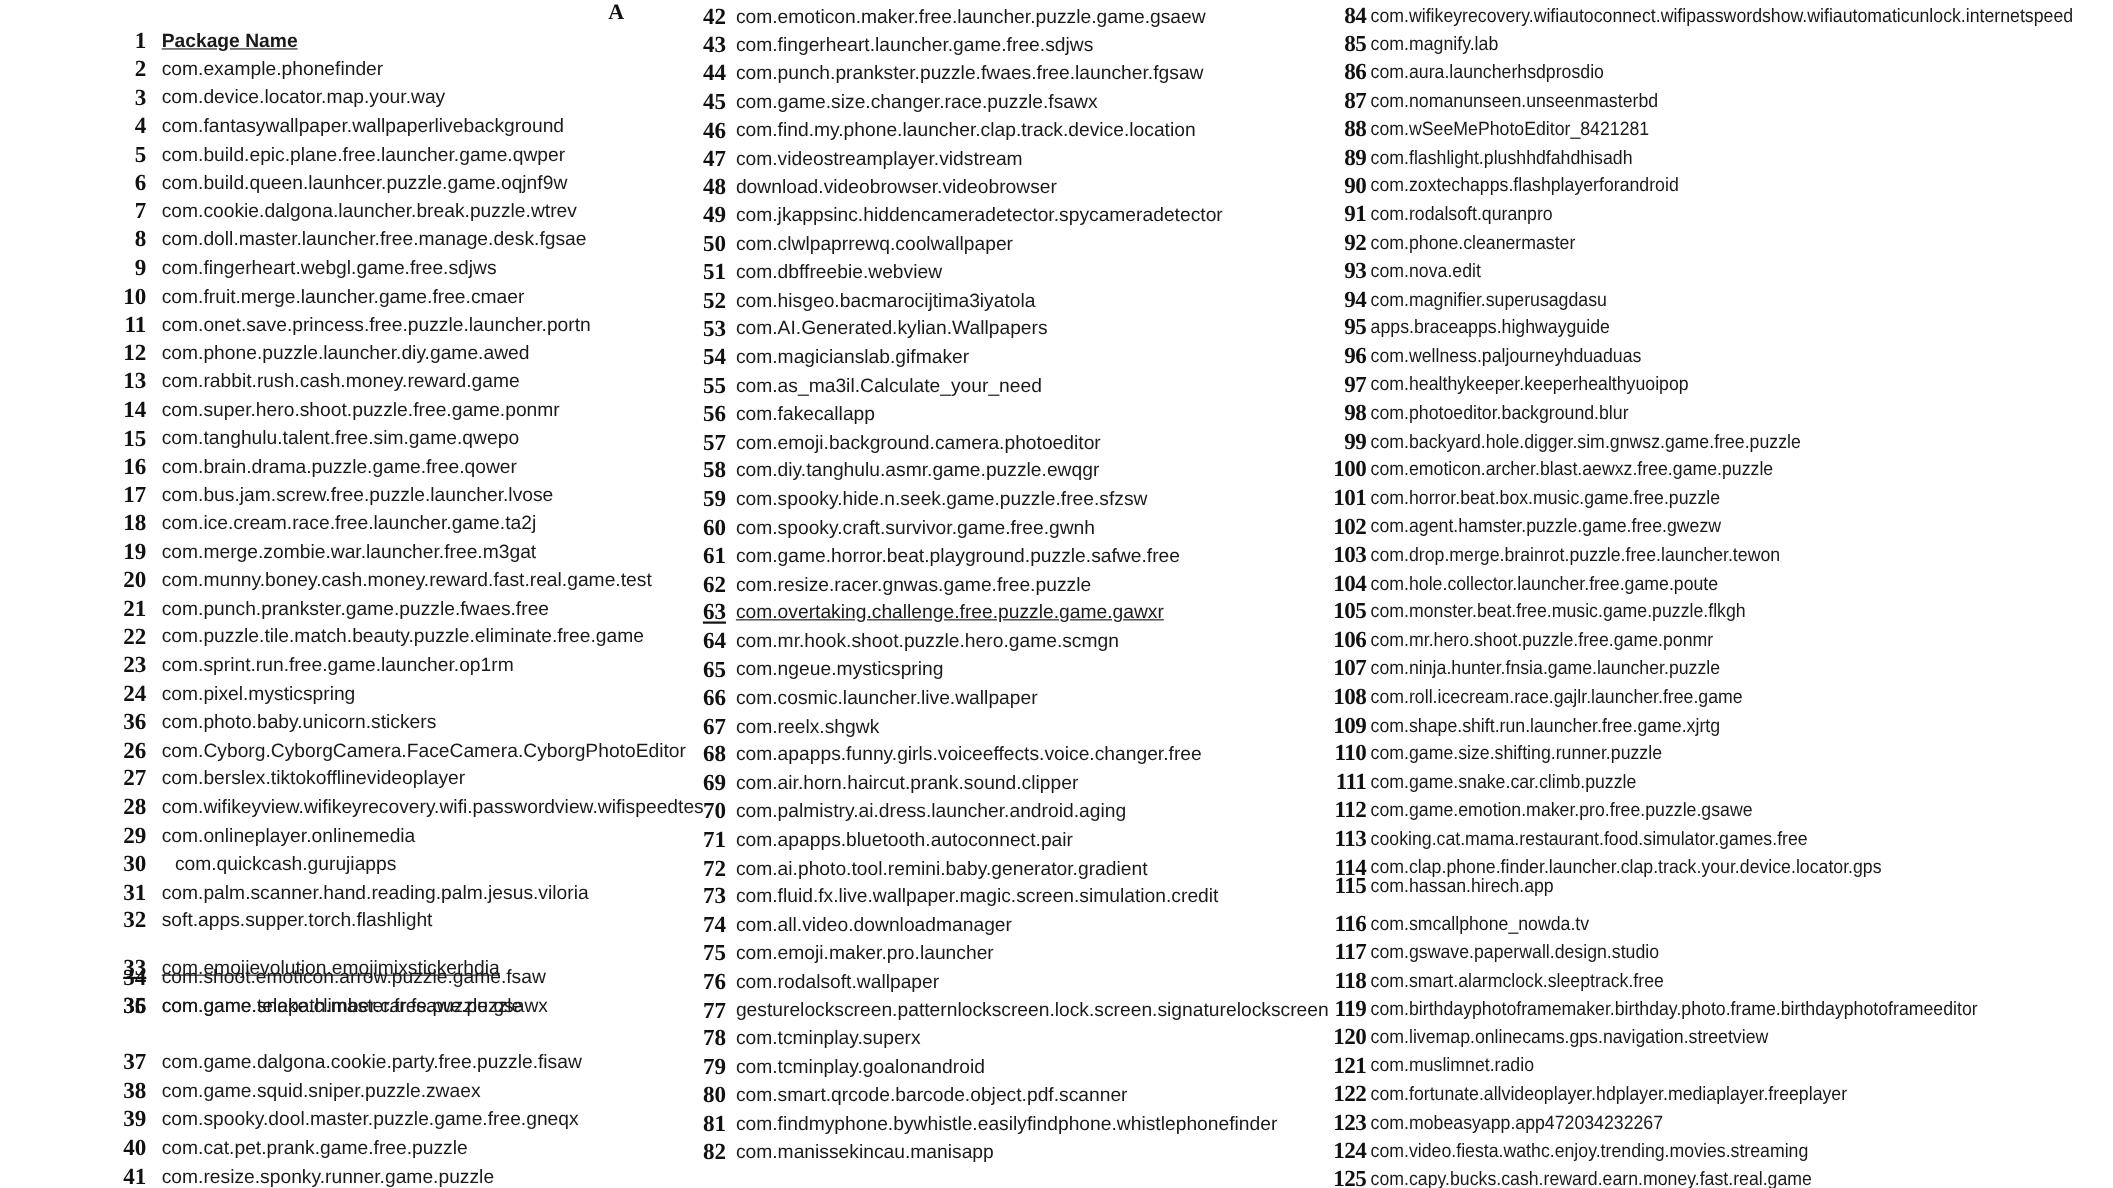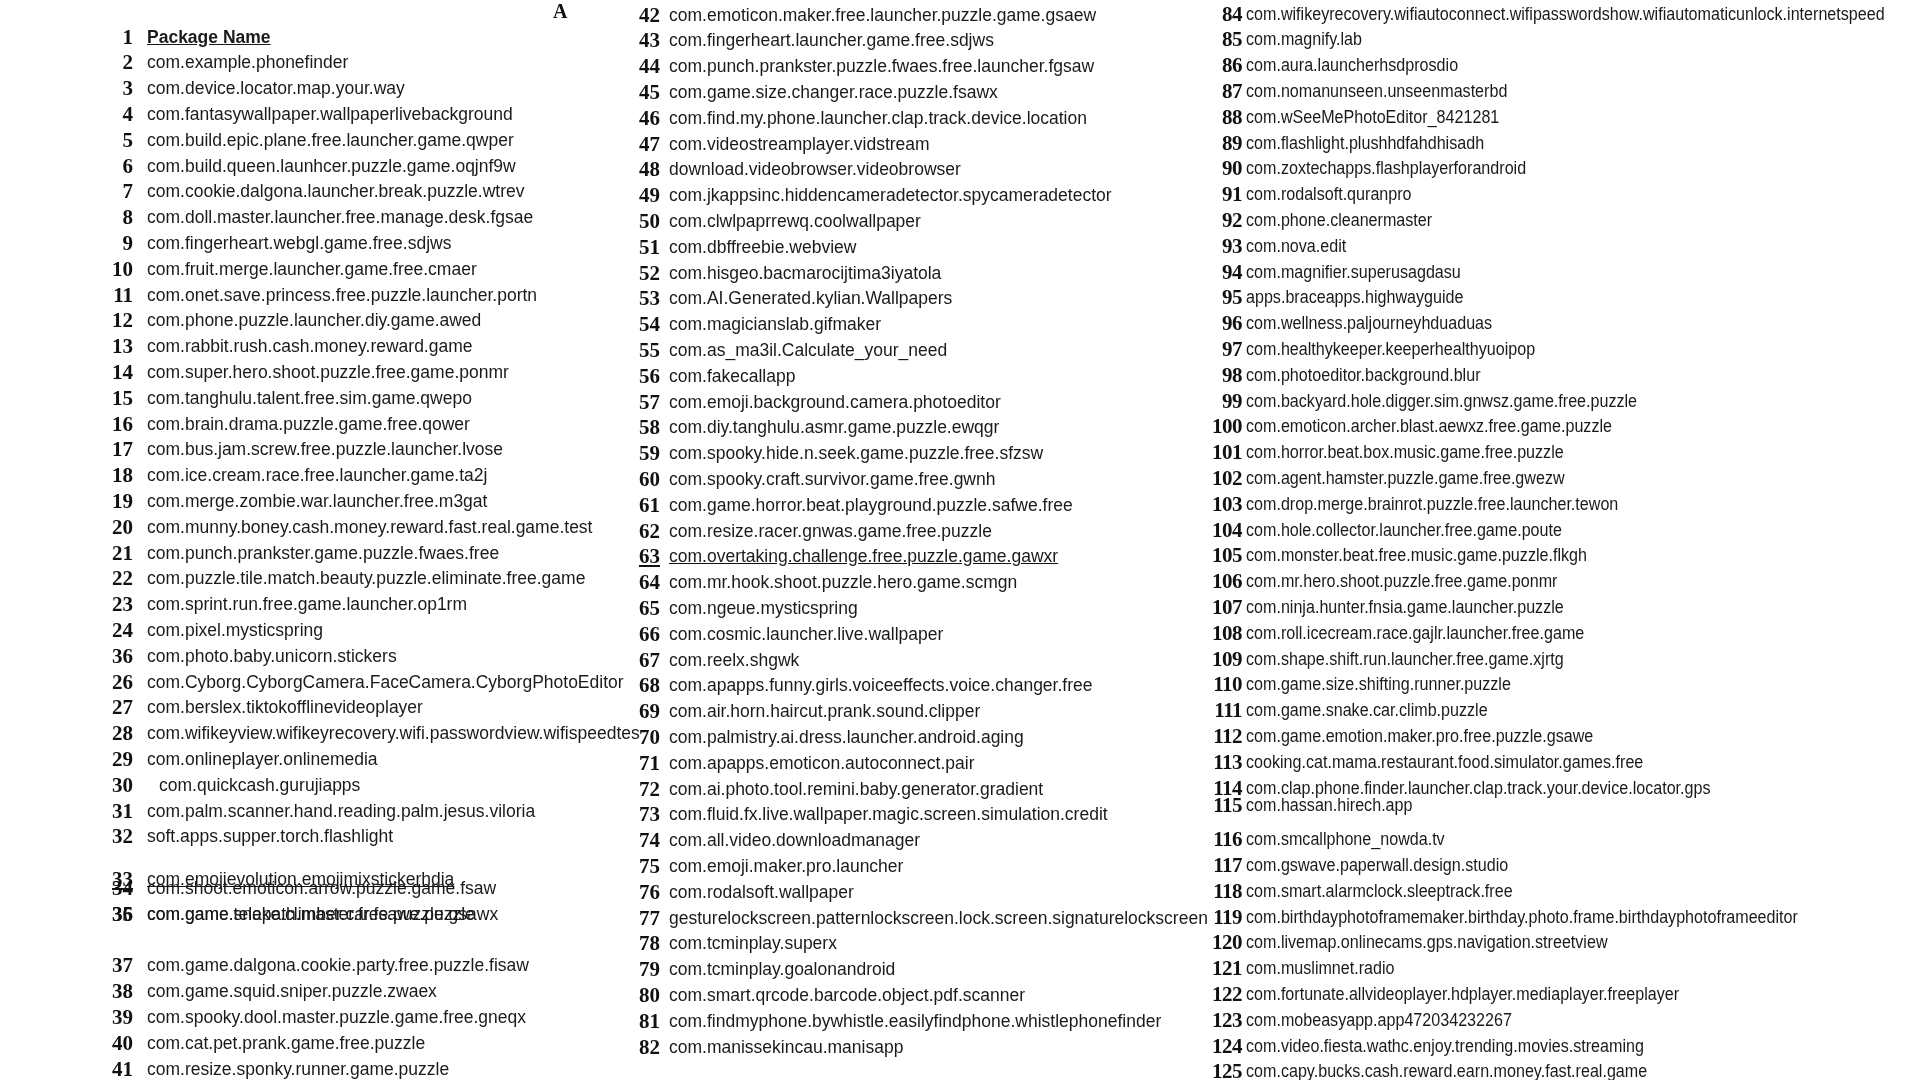--- a/index.html
+++ b/index.html
@@ -302,21 +302,21 @@
     <div class="row" style="top: 698.6px;">
       <span class="num">69</span>
       <span class="pkg">com.air.horn.haircut.prank.sound.clipper</span>
     </div>
     <div class="row" style="top: 724.4px;">
       <span class="num">70</span>
       <span class="pkg">com.palmistry.ai.dress.launcher.android.aging</span>
     </div>
     <div class="row" style="top: 750.2px;">
       <span class="num">71</span>
-      <span class="pkg">com.apapps.emoticon.autoconnect.pair</span>
+      <span class="pkg">com.apapps.bluetooth.autoconnect.pair</span>
     </div>
     <div class="row" style="top: 776px;">
       <span class="num">72</span>
       <span class="pkg">com.ai.photo.tool.remini.baby.generator.gradient</span>
     </div>
     <div class="row" style="top: 801.8px;">
       <span class="num">73</span>
       <span class="pkg">com.fluid.fx.live.wallpaper.magic.screen.simulation.credit</span>
     </div>
     <div class="row" style="top: 827.6px;">

